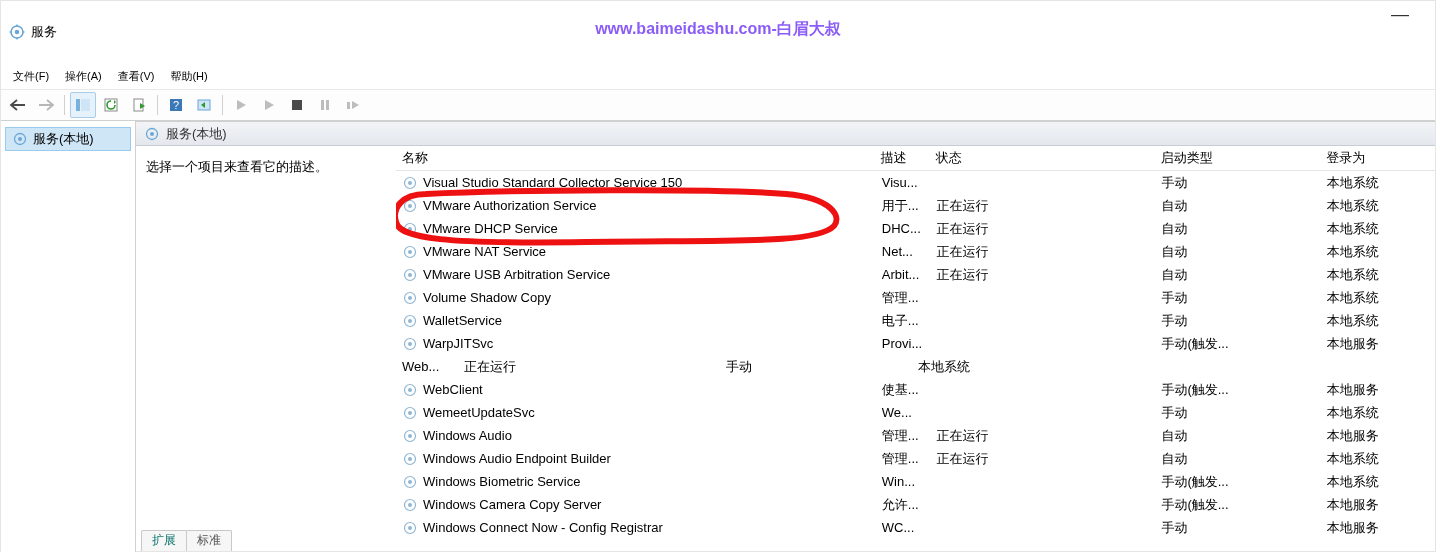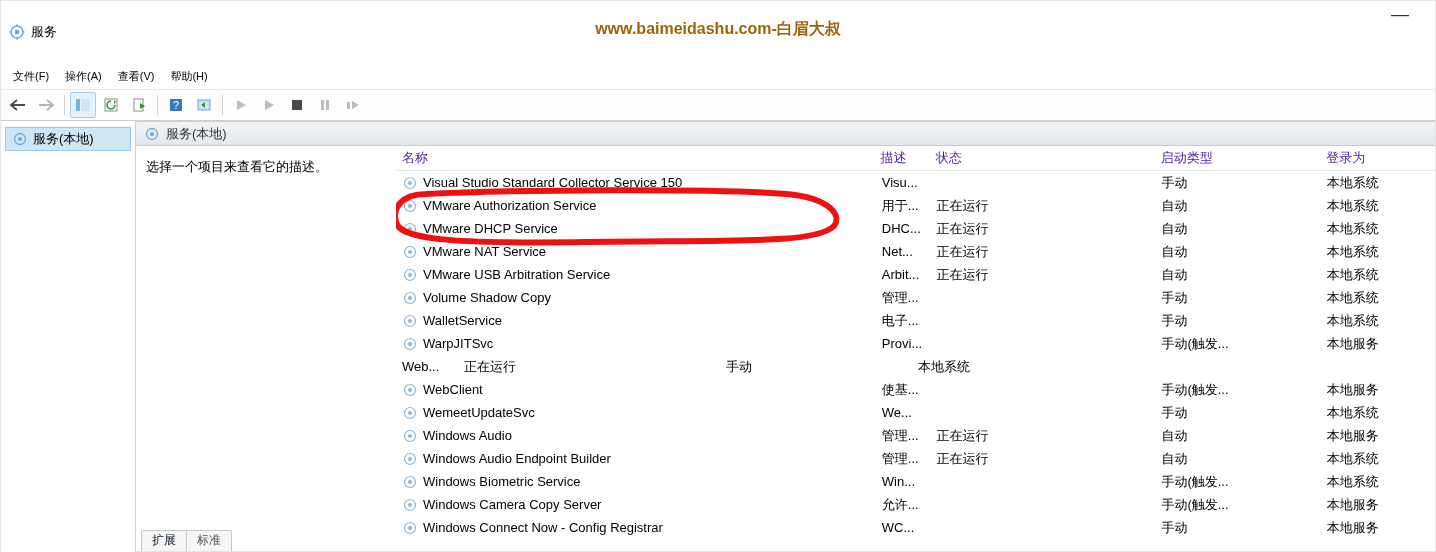--- a/index.html
+++ b/index.html
@@ -1,50 +1,50 @@
 <!DOCTYPE html>
 <html><head>
 <meta charset="utf-8">
 <style>
 html,body{margin:0;padding:0;font-family:"Segoe UI","Microsoft YaHei",Arial,sans-serif;font-size:13px;color:#000;background:#fff;height:100%;overflow:hidden}
 .window{width:1436px;height:552px;position:relative;background:#fff;border:1px solid #e5e5e5;box-sizing:border-box}
-.watermark{position:absolute;top:18px;left:50%;transform:translateX(-50%);font-weight:bold;color:#a16207;font-size:16px;z-index:50;pointer-events:none}
+.watermark{position:absolute;top:18px;left:50%;transform:translateX(-50%);font-weight:bold;color:#8b5cf6;font-size:16px;z-index:50;pointer-events:none}
 .titlebar{height:30px;display:flex;align-items:center;padding:16px 8px;position:relative}
 .titlebar .t-icon{width:16px;height:16px;margin-right:6px}
 .titlebar .title-text{font-size:13px}
 .titlebar .t-min{position:absolute;right:20px;top:8px;width:30px;text-align:center;color:#333;font-size:18px;line-height:10px}
 .menubar{height:26px;display:flex;align-items:center;padding:0 4px;border-bottom:1px solid #e8e8e8}
 .menubar .menu-item{padding:0 8px;font-size:11px;cursor:default}
 .toolbar{height:30px;display:flex;align-items:center;padding:0 3px;border-bottom:1px solid #d0d0d0;background:#fdfdfd}
 .tool-btn{width:24px;height:24px;display:flex;align-items:center;justify-content:center;margin:0 1px;border:1px solid transparent;border-radius:2px}
 .tool-sep{width:1px;height:20px;background:#d0d0d0;margin:0 4px}
 .body{display:flex;height:calc(100% - 86px)}
 .left-pane{width:134px;background:#fff;border-right:1px solid #d0d0d0;padding-top:4px}
 .tree-item{display:flex;align-items:center;padding:2px 6px;margin:2px 4px;border:1px solid transparent}
 .tree-item.selected{background:#cfe6f7;border:1px solid #9acbee}
 .right-pane{flex:1;display:flex;flex-direction:column;overflow:hidden;border-top:1px solid #d0d0d0}
 .rp-header{height:23px;background:linear-gradient(#f2f4f6,#e4e8ee);border-bottom:1px solid #c7cdd3;display:flex;align-items:center;padding:0 8px;font-size:13px;color:#333}
 .rp-body{flex:1;display:flex;overflow:hidden}
 .info-col{width:240px;padding:12px 10px 0 10px;font-size:13px}
 .list-col{flex:1;position:relative;overflow:hidden}
-.cols{display:flex;height:24px;align-items:center;border-bottom:1px solid #e5e5e5;background:#fff;font-size:13px;color:#4c1d95}
+.cols{display:flex;height:24px;align-items:center;border-bottom:1px solid #e5e5e5;background:#fff;font-size:13px;color:#000000}
 .cols .col{padding:0 6px;border-right:1px solid transparent;white-space:nowrap;overflow:hidden;text-overflow:ellipsis}
 .c-name{width:549px}
 .c-desc{width:50px}
 .c-status{width:250px}
 .c-start{width:180px}
 .c-logon{width:120px}
 .rows{overflow:auto;height:calc(100% - 24px)}
 .row{display:flex;height:23px;align-items:center;font-size:13px}
 .row .cell{padding:0 6px;white-space:nowrap;overflow:hidden;text-overflow:ellipsis}
 .row .c-name{display:flex;align-items:flex-start}
 .gear-mini{width:16px;height:16px;margin-right:5px;flex:0 0 auto}
 .tabs{position:absolute;left:140px;bottom:0;height:22px;display:flex;align-items:flex-end;font-size:12px;color:#555}
 .tab{padding:1px 10px 2px;border:1px solid #c8c8c8;border-bottom:none;background:#f6f6f6;margin-right:-1px;border-radius:2px 2px 0 0;position:relative}
-.tab:first-child{color:#0f172a}
+.tab:first-child{color:#0f766e}
 .anno{position:absolute;pointer-events:none;z-index:30}
 
 .svg-fill-blue{fill:#6aa7d6}
 </style>
 </head>
 <body>
 
 <div class="window">
 
   <div class="watermark">www.baimeidashu.com-白眉大叔</div>

